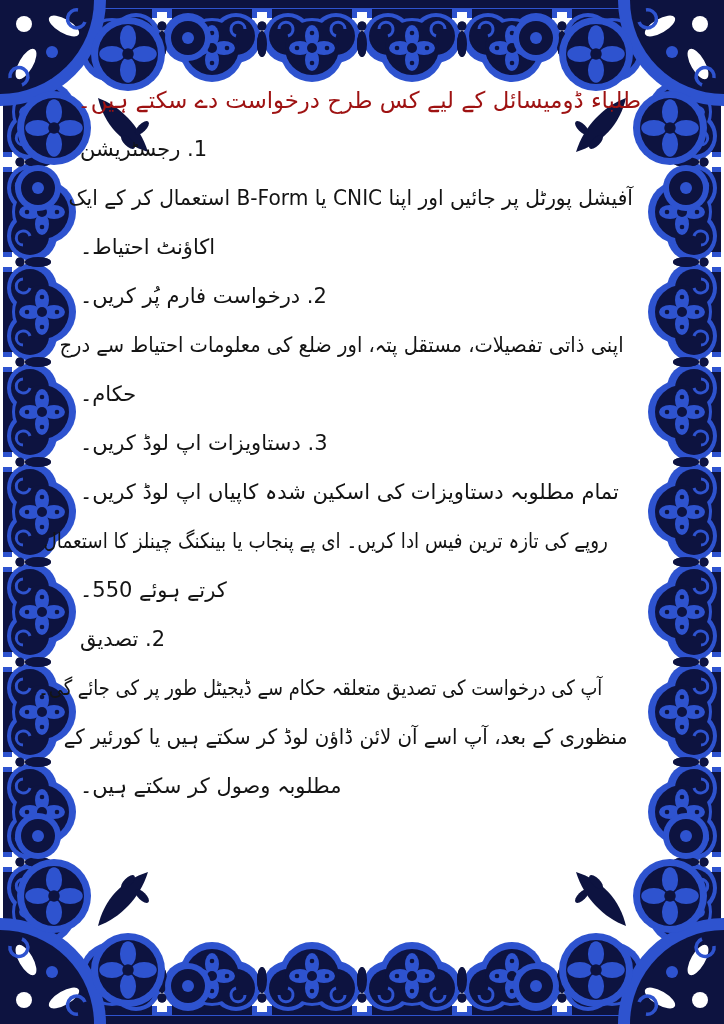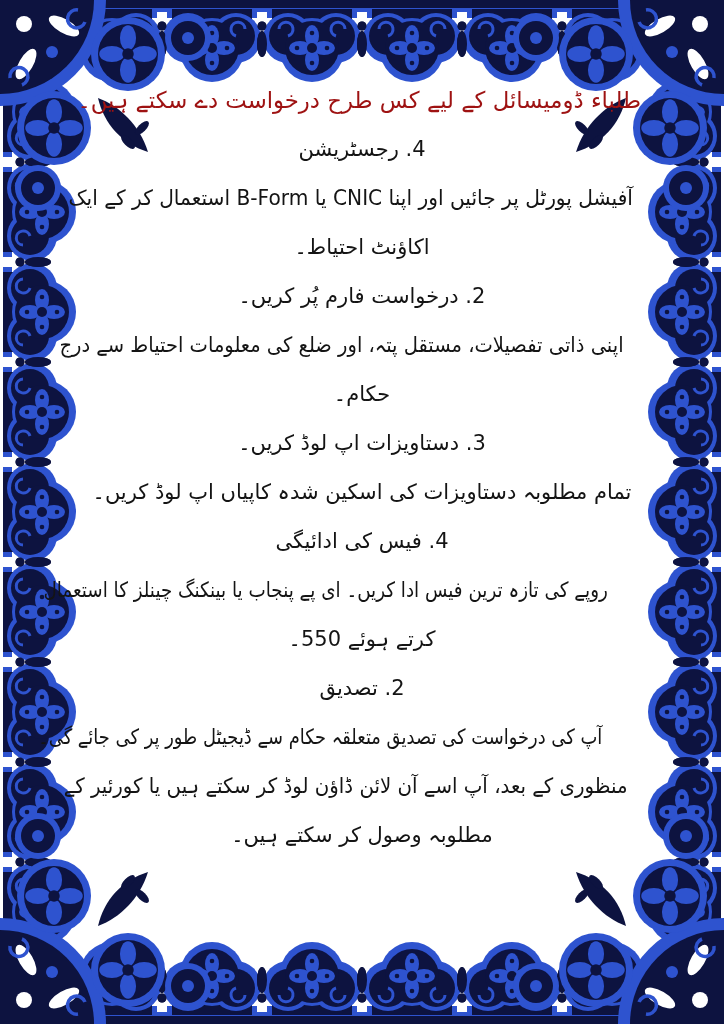--- a/index.html
+++ b/index.html
@@ -4,21 +4,21 @@
 <style>
   html,body{margin:0;padding:0;}
   body{
     width:724px;height:1024px;position:relative;overflow:hidden;
     background:#ffffff;
     font-family:"DejaVu Sans",sans-serif;
   }
   #frame{position:absolute;left:0;top:0;width:724px;height:1024px;}
   .content{
     position:absolute;left:80px;right:80px;top:76px;
-    direction:rtl;text-align:center;color:#141414;z-index:2;
+    direction:rtl;text-align:left;color:#141414;z-index:2;
   }
   .line{
     margin:0;font-size:21px;line-height:49px;white-space:nowrap;
     transform-origin:center;
   }
   .title-line{color:#9e1212;font-size:23px;}
 </style>
 </head>
 <body>
 
@@ -148,28 +148,27 @@
   <g>
       <use href="#cornerTL" transform="translate(0,1024) scale(1,-1)"></use>
     </g>
   <g>
       <use href="#cornerTL" transform="translate(724,1024) scale(-1,-1)"></use>
     </g>
 </svg>
 
 <div class="content">
   <p class="line title-line" style="transform: scaleX(0.989474);">طلباء ڈومیسائل کے لیے کس طرح درخواست دے سکتے ہیں۔</p>
-  <p class="line">4. رجسٹریشن</p>
+  <p class="line">1. رجسٹریشن</p>
   <p class="line" style="transform: scaleX(0.960818);">آفیشل پورٹل پر جائیں اور اپنا CNIC یا B-Form استعمال کر کے ایک</p>
   <p class="line">اکاؤنٹ احتیاط۔</p>
   <p class="line">2. درخواست فارم پُر کریں۔</p>
   <p class="line" style="transform: scaleX(0.927632);">اپنی ذاتی تفصیلات، مستقل پتہ، اور ضلع کی معلومات احتیاط سے درج</p>
   <p class="line">حکام۔</p>
   <p class="line">3. دستاویزات اپ لوڈ کریں۔</p>
   <p class="line">تمام مطلوبہ دستاویزات کی اسکین شدہ کاپیاں اپ لوڈ کریں۔</p>
-  <p class="line">4. فیس کی ادائیگی</p>
   <p class="line" style="transform: scaleX(0.871716);">روپے کی تازہ ترین فیس ادا کریں۔ ای پے پنجاب یا بینکنگ چینلز کا استعمال</p>
   <p class="line">کرتے ہوئے 550۔</p>
   <p class="line">2. تصدیق</p>
   <p class="line" style="transform: scaleX(0.851964);">آپ کی درخواست کی تصدیق متعلقہ حکام سے ڈیجیٹل طور پر کی جائے گی۔</p>
   <p class="line" style="transform: scaleX(0.941569);">منظوری کے بعد، آپ اسے آن لائن ڈاؤن لوڈ کر سکتے ہیں یا کورئیر کے</p>
   <p class="line">مطلوبہ وصول کر سکتے ہیں۔</p>
 </div>
 
 </body></html>

